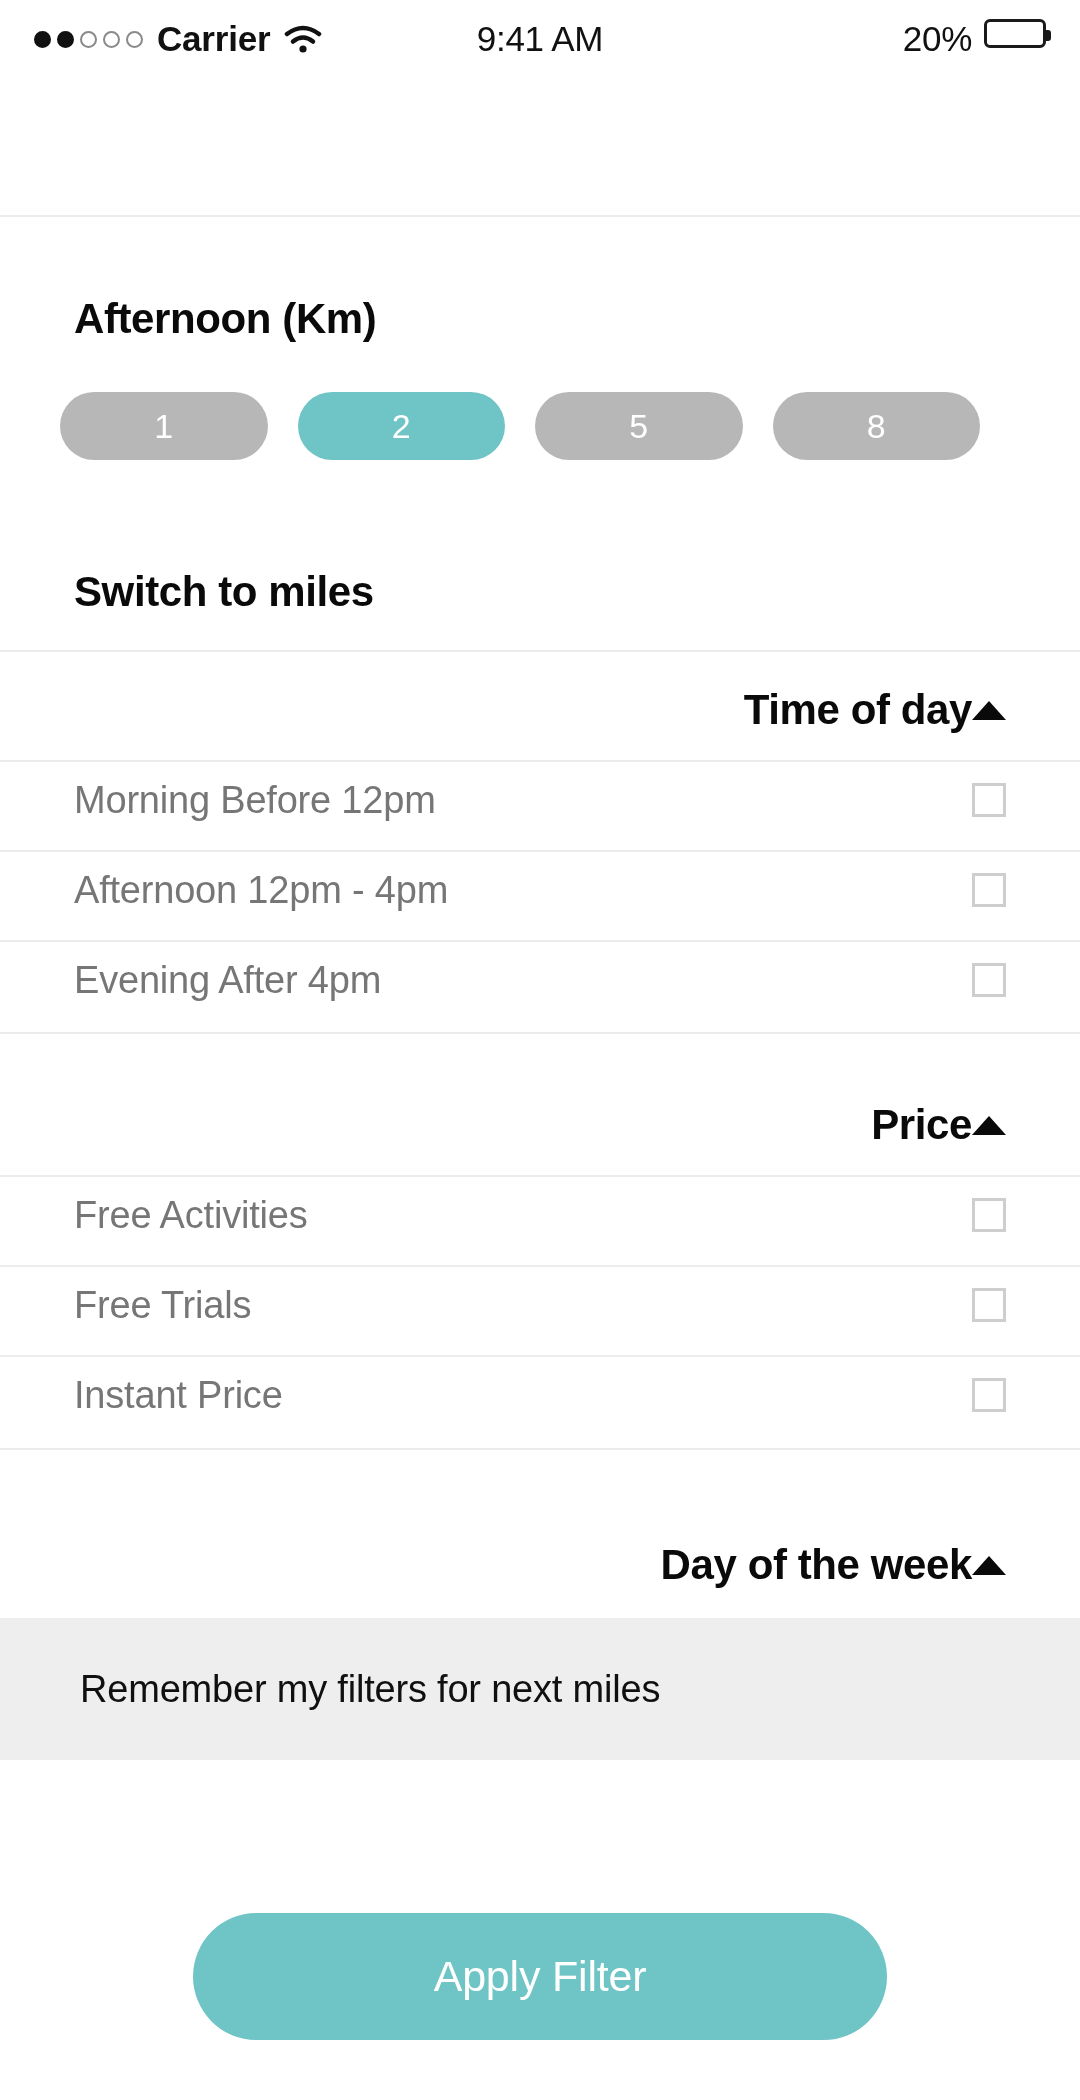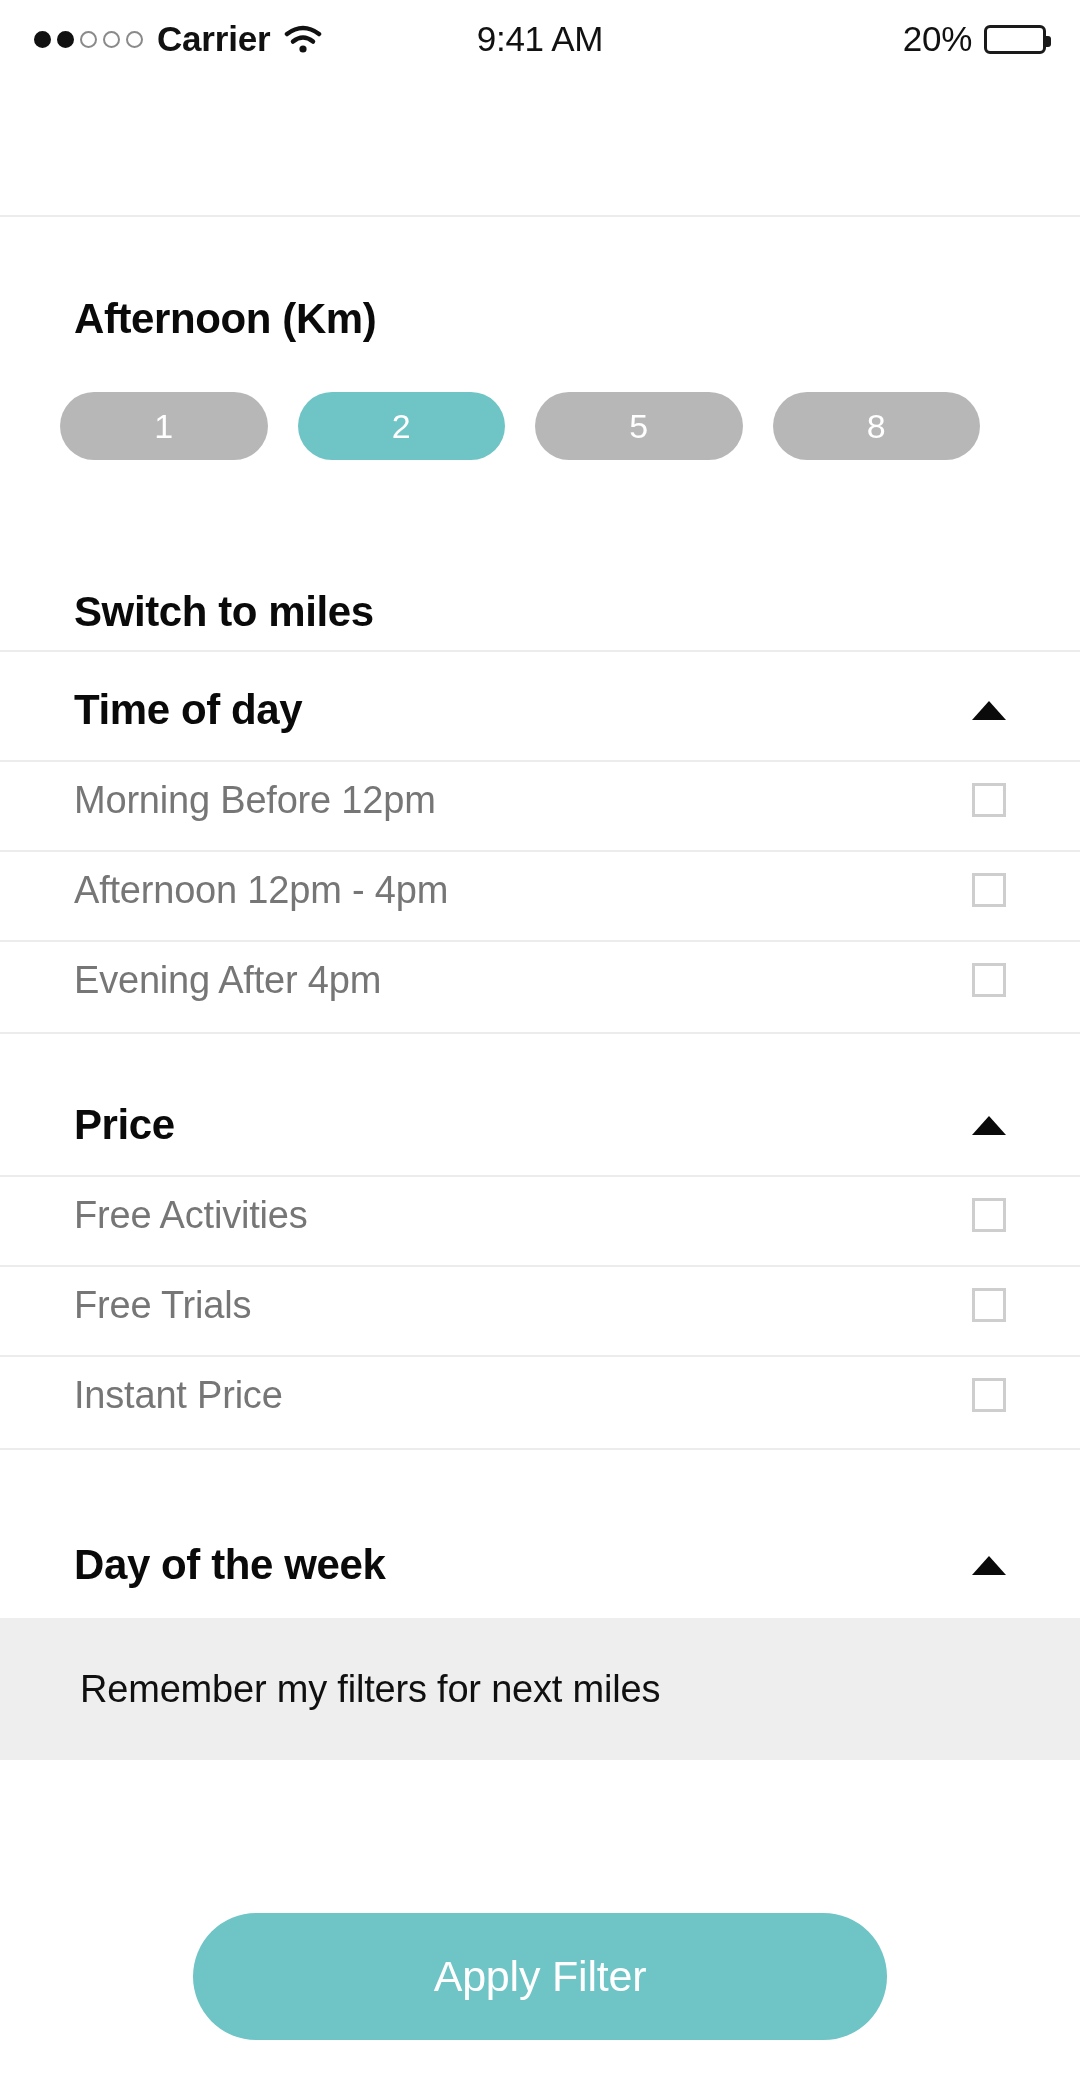--- a/index.html
+++ b/index.html
@@ -23,21 +23,21 @@
     position: absolute;
     top: 0; left: 0;
     width: 1080px;
     height: 78px;
     display: flex;
     align-items: center;
     padding: 0 34px;
   }
   .sb-left { display: flex; align-items: center; gap: 14px; flex: 1; }
   .sb-center { flex: 0 0 auto; display: flex; justify-content: center; }
-  .sb-right { flex: 1; display: flex; align-items: center; justify-content: flex-end; gap: 12px; }
+  .sb-right { flex: 1; display: flex; justify-content: flex-end; gap: 12px; }
   .dots { display: flex; align-items: center; gap: 6px; }
   .dot {
     width: 17px; height: 17px; border-radius: 50%;
     border: 2.5px solid #111111;
   }
   .dot.filled { background: #111111; }
   .dot.empty { background: transparent; border-color: #8a8a8a; }
   .carrier-label {
     font-size: 35px;
     color: #111111;
@@ -145,32 +145,32 @@
   .pill.selected { background: #6fc4c6; }
 
   .switch-miles {
     position: absolute;
     left: 74px;
     top: 568px;
     font-size: 42px;
     font-weight: bold;
     color: #0a0a0a;
     letter-spacing: -0.4px;
-    margin-top: 20px;
   }
 
   
   .section-header {
     position: absolute;
     left: 0;
     width: 1080px;
     height: 100px;
     display: flex;
     align-items: center;
     padding: 0 74px;
+    text-align: right;
   }
   .section-header .label {
     flex: 1;
     font-size: 42px;
     font-weight: bold;
     color: #0a0a0a;
     letter-spacing: -0.4px;
   }
   .caret {
     width: 0; height: 0;

